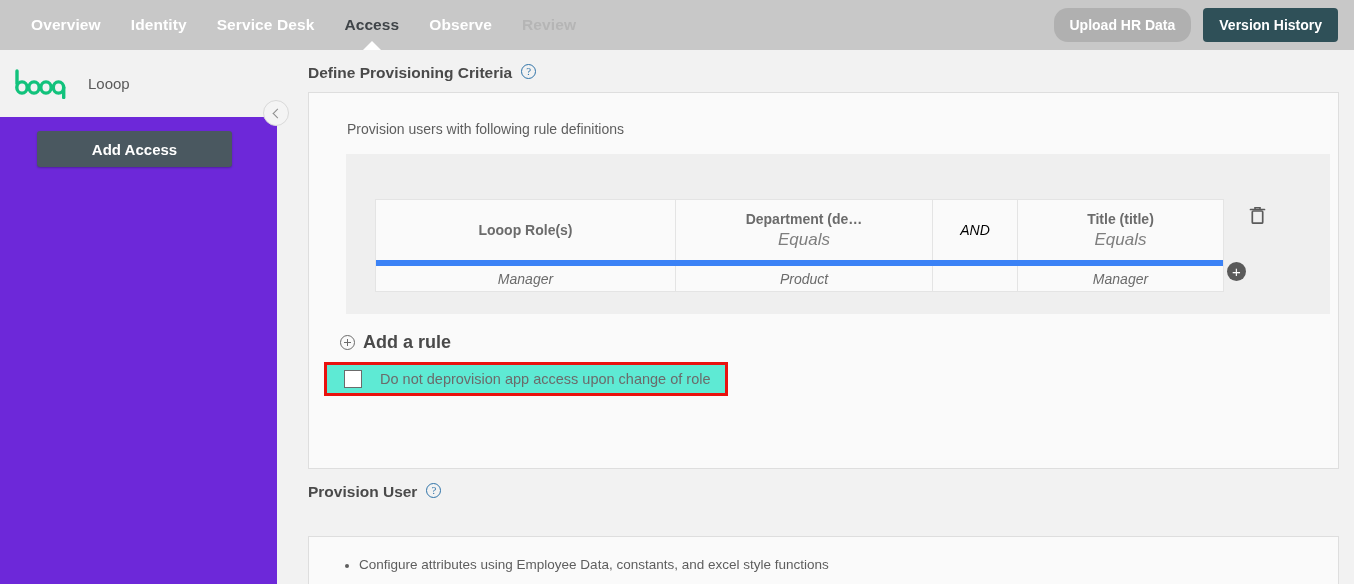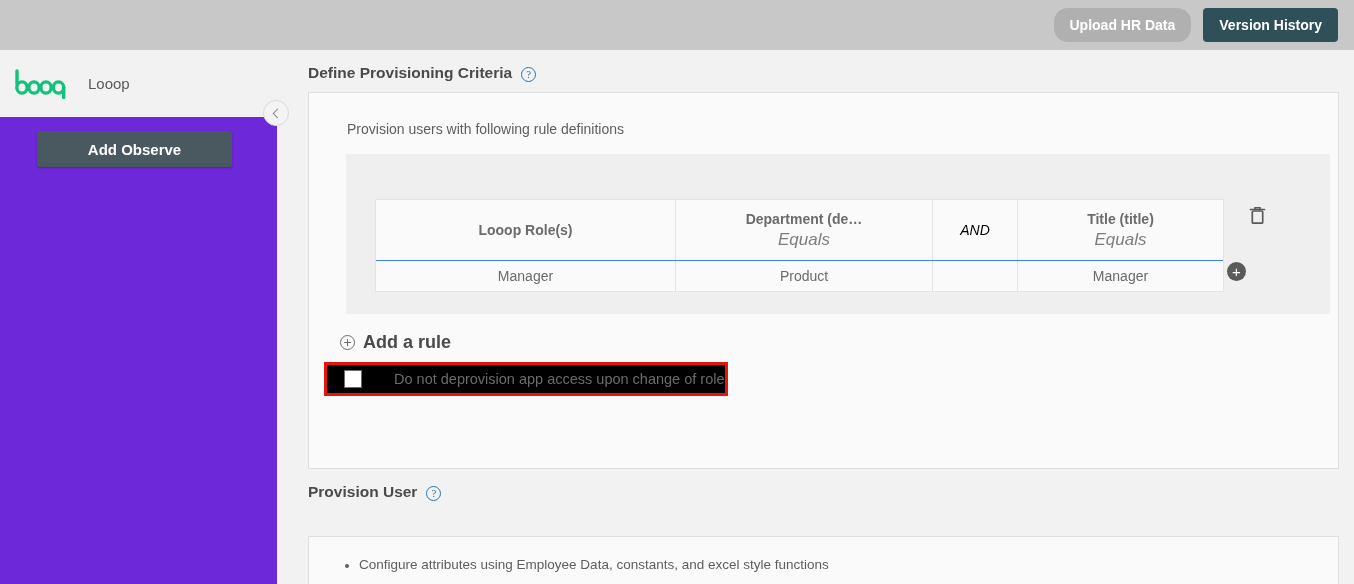--- a/index.html
+++ b/index.html
@@ -129,21 +129,21 @@
   }
 
   
   .main {
     position: absolute; top: 50px; left: 277px;
     width: 1077px; height: 534px;
     background: #f2f2f2;
     overflow: hidden;
   }
   .section-title-row {
-    display: flex; align-items: flex-end;
+    display: flex; align-items: flex-start;
     padding: 14px 16px 10px 31px;
   }
   .section-title {
     font-size: 15.5px; font-weight: bold;
     color: #4a4a4a;
   }
   .help-icon {
     margin-left: 9px;
     width: 15px; height: 15px;
     border: 1.3px solid #2f73a8;
@@ -226,21 +226,21 @@
   }
   .rt-th.conj {
     font-weight: normal; font-style: italic;
     font-size: 14px; color: #000000;
   }
   .c1 { width: 300px; }
   .c2 { width: 257px; }
   .c3 { width: 85px; }
   .c4 { width: 205px; }
 
-  .rt-row { display: flex; height: 31px; border-top: 1px solid #3b82f6; }
+  .rt-row { display: flex; height: 31px; border-top: 6px solid #3b82f6; font-style: italic; }
   .rt-td {
     display: flex; align-items: center; justify-content: center;
     font-size: 14px; color: #6b6b6b;
     border-right: 1px solid #e4e4e4;
   }
   .rt-td:last-child { border-right: none; }
 
   .trash-icon {
     position: absolute;
     left: 903px; top: 52px;
@@ -278,24 +278,23 @@
   .add-rule .lbl {
     margin-left: 8px;
     font-size: 18px; font-weight: bold;
     color: #4a4a4a;
   }
 
   .chk-highlight {
     margin: 9px 0 0 15px;
     width: 404px; height: 34px;
     border: 3px solid #e8120e;
-    background: #000000;
+    background: #5eead4;
     display: flex; align-items: center;
     padding-left: 17px;
-    gap: 14px;
   }
   .chkbox {
     width: 18px; height: 18px;
     border: 1.6px solid #6b6b6b;
     background: #ffffff;
     flex: 0 0 auto;
     cursor: pointer;
   }
   .chk-label {
     margin-left: 18px;
@@ -326,20 +325,28 @@
     font-size: 12.5px;
     color: #2f73a8;
     cursor: pointer;
     margin-left: 3px;
   }
 </style>
 </head>
 <body>
 
 <div class="topnav">
+  <div class="nav-tabs">
+    <div class="nav-tab">Overview</div>
+    <div class="nav-tab">Identity</div>
+    <div class="nav-tab">Service Desk</div>
+    <div class="nav-tab active">Access</div>
+    <div class="nav-tab">Observe</div>
+    <div class="nav-tab dim">Review</div>
+  </div>
   <div class="nav-actions">
     <button class="btn-upload">Upload HR Data</button>
     <button class="btn-version">Version History</button>
   </div>
 </div>
 
 <div class="sidebar">
   <div class="sidebar-head">
     <div class="logo-wrap">
       <svg width="62" height="30" viewBox="0 0 62 30" aria-hidden="true">
@@ -353,21 +360,21 @@
         </g>
       </svg>
     </div>
     <div class="app-name">Looop</div>
     <div class="kebab">
         <i></i>
         <i></i>
         <i></i>
       </div>
   </div>
-  <button class="btn-add-access">Add Observe</button>
+  <button class="btn-add-access">Add Access</button>
 </div>
 <div class="collapse-btn">
   <span></span>
 </div>
 
 <div class="main">
 
   <div class="section-title-row">
     <div class="section-title">Define Provisioning Criteria</div>
     <div class="help-icon">?</div>

